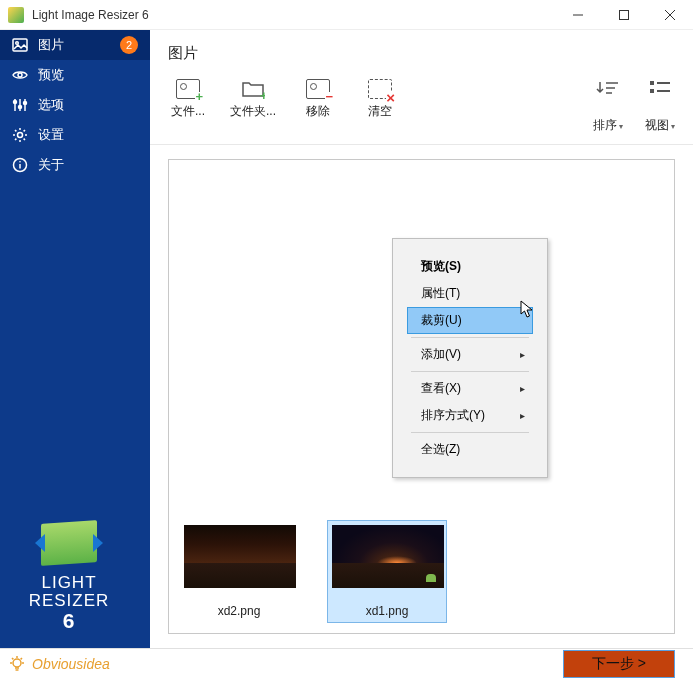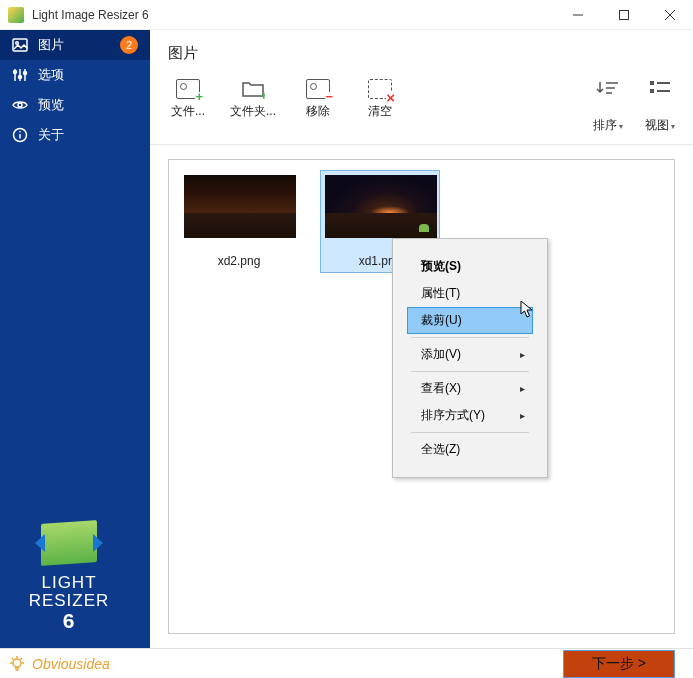--- a/index.html
+++ b/index.html
@@ -49,21 +49,21 @@
 .tool-icon.clear { border: 1.5px dashed #555; }
 .tool-icon.clear::before { display: none; }
 .tool-icon.clear::after { content: "×"; position: absolute; right: -4px; bottom: -6px; color: #e53935; font-weight: bold; font-size: 15px; background: #fff; line-height: 12px; }
 .toolbar-spacer { flex: 1; }
 .tool-right { display: flex; flex-direction: column; align-items: center; gap: 20px; font-size: 12px; color: #222; }
 .tool-right-icon { width: 24px; height: 18px; }
 .tool-right-icon svg { width: 24px; height: 18px; }
 .tool-drop { font-size: 8px; color: #666; margin-left: 2px; }
 
 
-.imglist { flex: 1; border: 1px solid #c8c8c8; margin: 14px 18px; padding: 10px; display: flex; align-items: flex-start; gap: 21px; position: relative; overflow: hidden; }
+.imglist { flex: 1; border: 1px solid #c8c8c8; margin: 14px 18px; padding: 10px; display: flex; align-items: flex-end; gap: 28px; position: relative; overflow: hidden; }
 .thumb { width: 120px; text-align: center; padding: 4px; border: 1px solid transparent; }
 .thumb.selected { background: #cde8ff; border: 1px solid #7bb6e8; }
 .thumb-img { width: 112px; height: 63px; background: #0b0b0b; position: relative; overflow: hidden; margin: 0 auto 6px; }
 .thumb-img .horizon { position: absolute; bottom: 0; left: 0; right: 0; height: 25px; background: linear-gradient(0deg,#1a1008 0%,#2a1810 100%); }
 .thumb-img .sky1 { position: absolute; top: 0; left: 0; right: 0; height: 38px; background: linear-gradient(180deg,#120a05,#2b1208,#4a2410); }
 .thumb-img.night2 .sky1 { background: radial-gradient(ellipse at 55% 100%,#5a2e10 0%,#1a0e18 40%,#0b0818 70%); height: 40px; }
 .thumb-img.night2 .glow { position: absolute; bottom: 18px; left: 40%; width: 40px; height: 14px; background: radial-gradient(ellipse,#ff8a3a 0%,transparent 70%); }
 .thumb-img.night2::after { content: ""; position: absolute; bottom: 6px; right: 8px; width: 10px; height: 8px; background: #7fb84e; border-radius: 4px 4px 0 0; }
 .thumb-name { font-size: 12px; color: #222; margin-top: 16px; }
 
@@ -119,38 +119,47 @@
             <circle cx="5" cy="6" r="1.3"></circle>
             <path d="M2 12 L6 8 L9 11 L12 8 L15 11"></path>
           </svg>
         </span>
       <span>图片</span>
       <span class="badge">2</span>
     </div>
     <div class="side-item">
       <span class="side-icon">
           <svg viewBox="0 0 16 16">
+            <path d="M1 8 C3 4 13 4 15 8 C13 12 3 12 1 8 Z"></path>
+            <circle cx="8" cy="8" r="2"></circle>
+          </svg>
+        </span>
+      <span>预览</span>
+    </div>
+    <div class="side-item">
+      <span class="side-icon">
+          <svg viewBox="0 0 16 16">
             <line x1="3" y1="2" x2="3" y2="14"></line>
             <line x1="8" y1="2" x2="8" y2="14"></line>
             <line x1="13" y1="2" x2="13" y2="14"></line>
             <circle cx="3" cy="5" r="1.5" fill="#fff"></circle>
             <circle cx="8" cy="10" r="1.5" fill="#fff"></circle>
             <circle cx="13" cy="6" r="1.5" fill="#fff"></circle>
           </svg>
         </span>
       <span>选项</span>
     </div>
     <div class="side-item">
       <span class="side-icon">
           <svg viewBox="0 0 16 16">
-            <path d="M1 8 C3 4 13 4 15 8 C13 12 3 12 1 8 Z"></path>
-            <circle cx="8" cy="8" r="2"></circle>
-          </svg>
-        </span>
-      <span>预览</span>
+            <circle cx="8" cy="8" r="2.5"></circle>
+            <path d="M8 1v2M8 13v2M1 8h2M13 8h2M3 3l1.4 1.4M11.6 11.6L13 13M13 3l-1.4 1.4M4.4 11.6L3 13"></path>
+          </svg>
+        </span>
+      <span>设置</span>
     </div>
     <div class="side-item">
       <span class="side-icon">
           <svg viewBox="0 0 16 16">
             <circle cx="8" cy="8" r="6.5"></circle>
             <line x1="8" y1="7" x2="8" y2="11.5"></line>
             <circle cx="8" cy="4.8" r="0.8" fill="#fff" stroke="none"></circle>
           </svg>
         </span>
       <span>关于</span>

